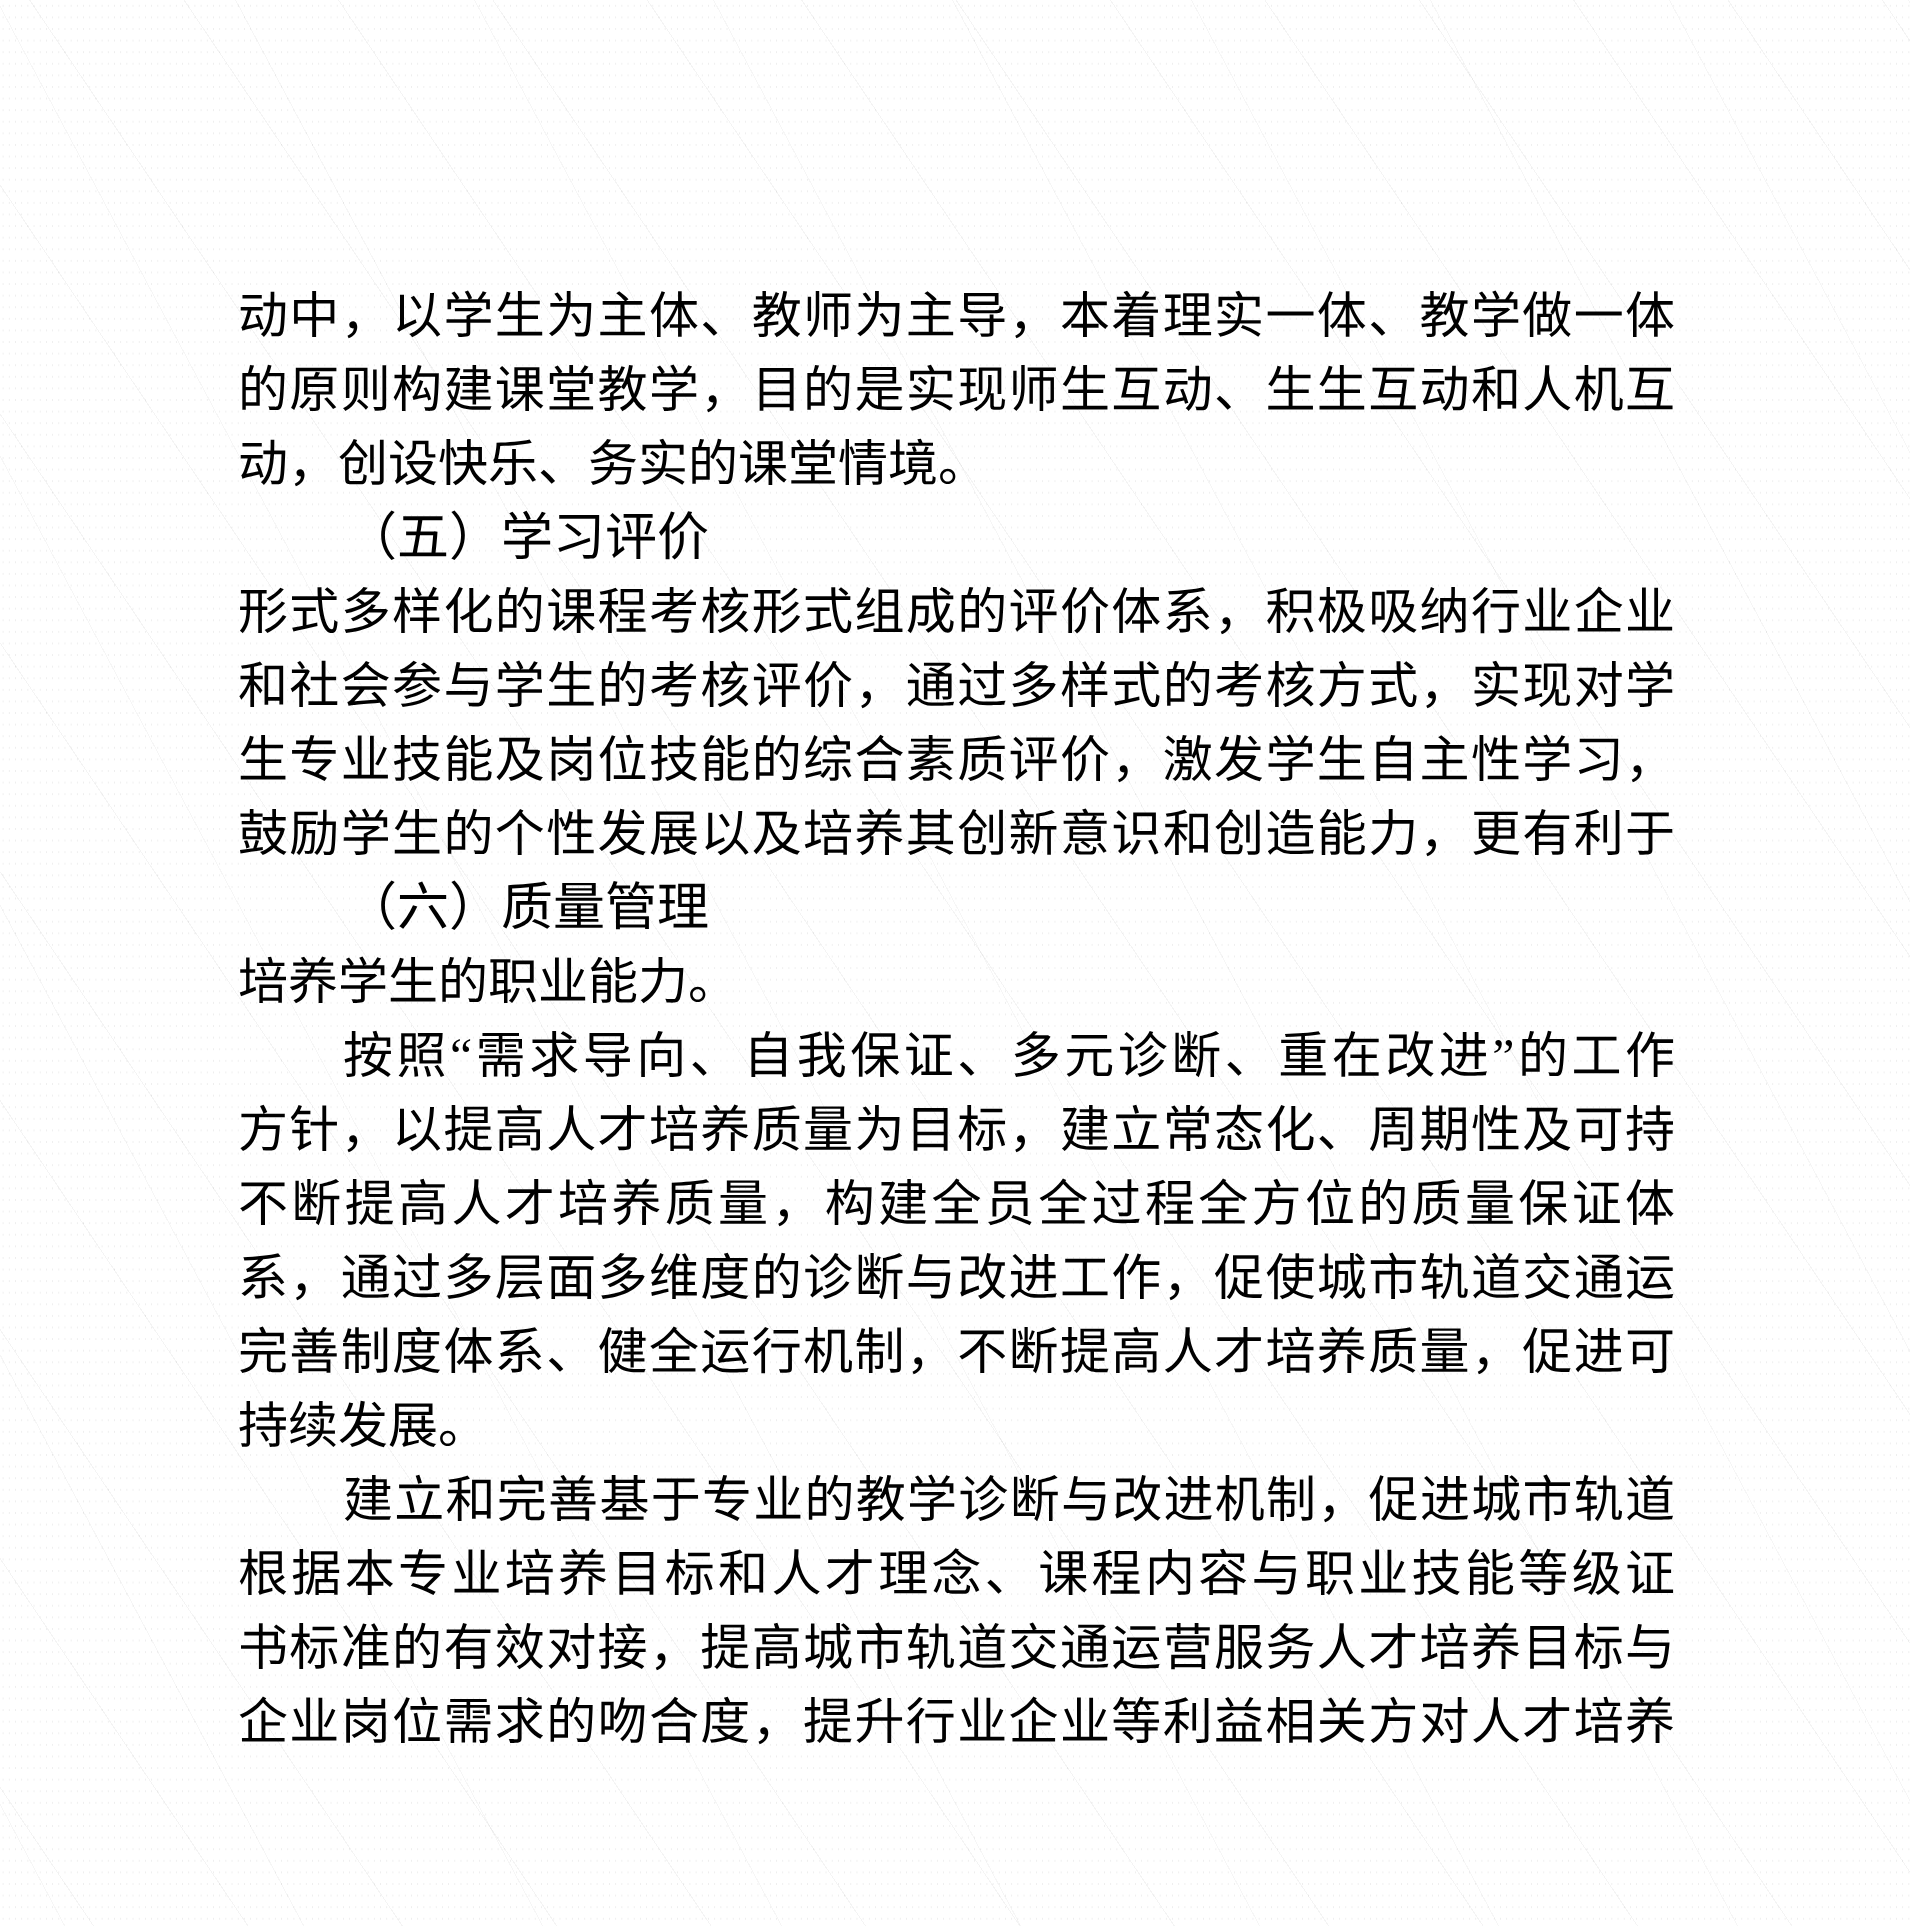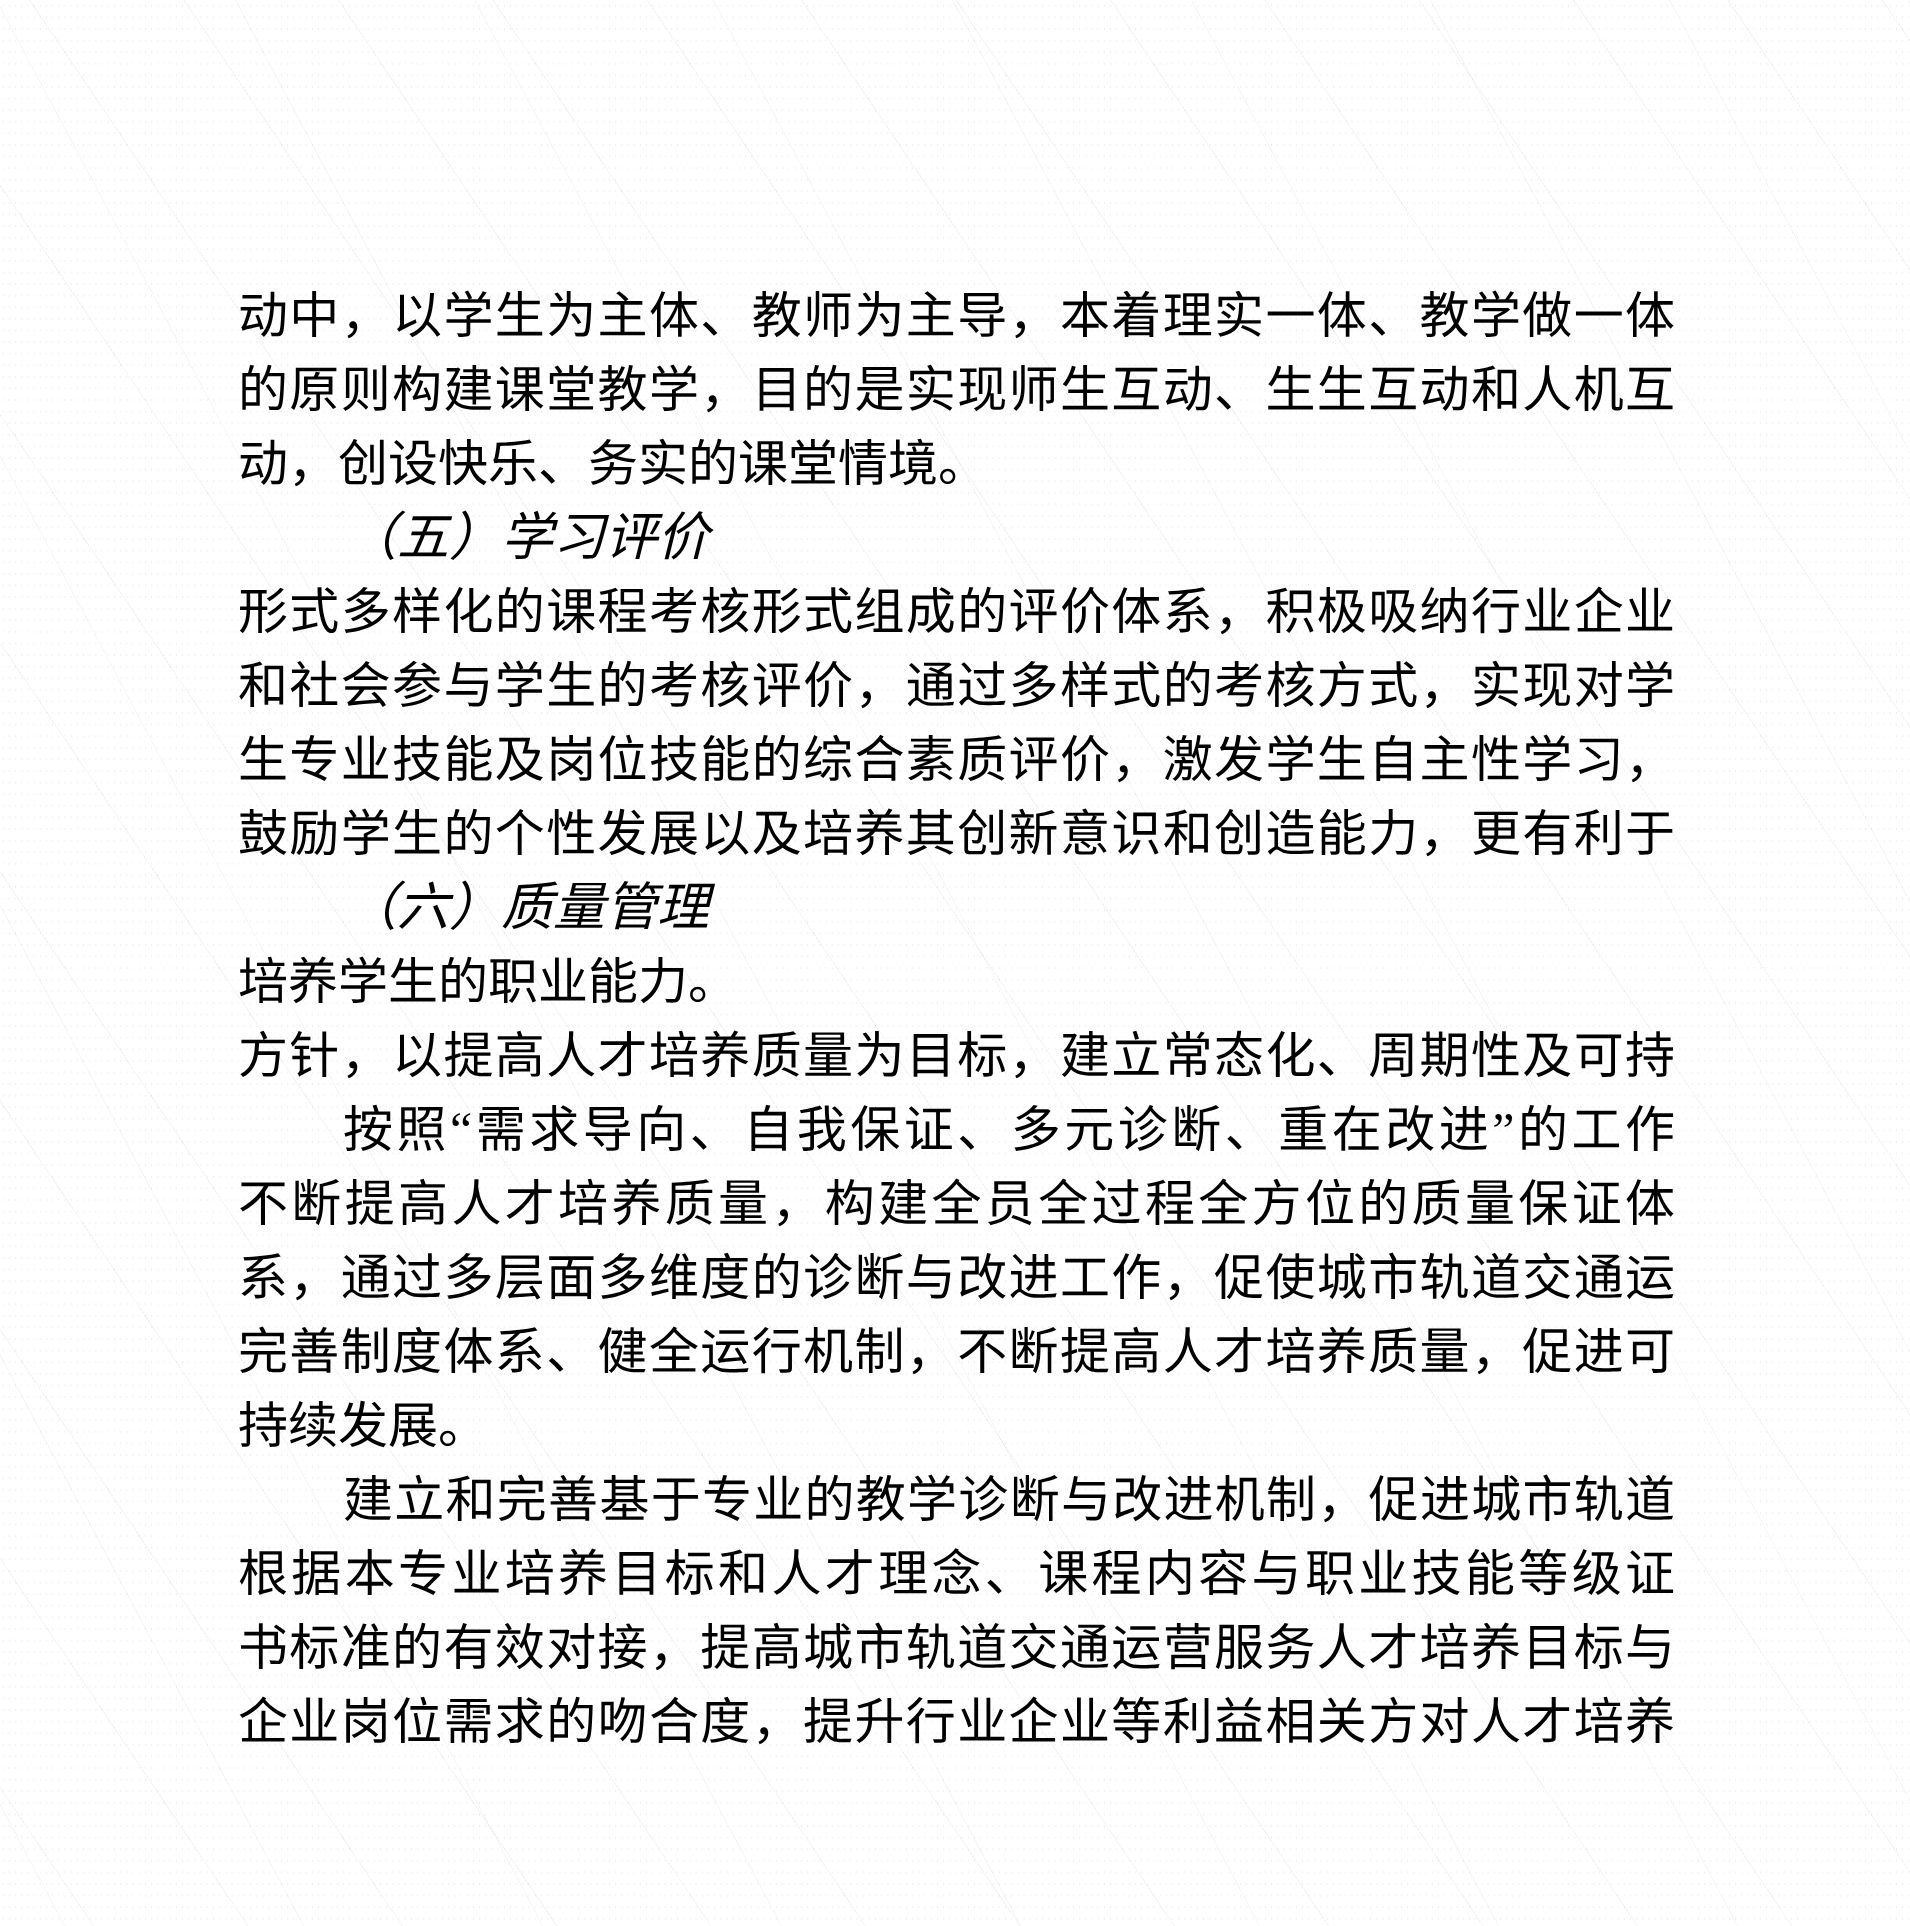--- a/index.html
+++ b/index.html
@@ -35,39 +35,39 @@
     letter-spacing: 0;
   }
   .line { height: 74px; }
   
   .t-full  { text-align: justify; text-align-last: justify; }
   
   .t-first { text-align: justify; text-align-last: justify; padding-left: 105px; }
   
   .t-last  { text-align: right; text-align-last: left; }
   
-  .t-heading { text-align: left; text-align-last: left; padding-left: 107px; font-size: 52px; font-style: italic; }
+  .t-heading { text-align: left; text-align-last: left; padding-left: 107px; font-size: 52px; }
 </style>
 </head>
 <body>
 
 <div class="page">
   <div class="text-block">
       <div class="line t-full">动中，以学生为主体、教师为主导，本着理实一体、教学做一体</div>
       <div class="line t-full">的原则构建课堂教学，目的是实现师生互动、生生互动和人机互</div>
       <div class="line t-last">动，创设快乐、务实的课堂情境。</div>
       <div class="line t-heading">（五）学习评价</div>
       <div class="line t-full">形式多样化的课程考核形式组成的评价体系，积极吸纳行业企业</div>
       <div class="line t-full">和社会参与学生的考核评价，通过多样式的考核方式，实现对学</div>
       <div class="line t-full">生专业技能及岗位技能的综合素质评价，激发学生自主性学习，</div>
       <div class="line t-full">鼓励学生的个性发展以及培养其创新意识和创造能力，更有利于</div>
       <div class="line t-heading">（六）质量管理</div>
       <div class="line t-last">培养学生的职业能力。</div>
+      <div class="line t-first">按照“需求导向、自我保证、多元诊断、重在改进”的工作</div>
       <div class="line t-full">方针，以提高人才培养质量为目标，建立常态化、周期性及可持</div>
-      <div class="line t-first">按照“需求导向、自我保证、多元诊断、重在改进”的工作</div>
       <div class="line t-full">不断提高人才培养质量，构建全员全过程全方位的质量保证体</div>
       <div class="line t-full">系，通过多层面多维度的诊断与改进工作，促使城市轨道交通运</div>
       <div class="line t-full">完善制度体系、健全运行机制，不断提高人才培养质量，促进可</div>
       <div class="line t-last">持续发展。</div>
       <div class="line t-first">建立和完善基于专业的教学诊断与改进机制，促进城市轨道</div>
       <div class="line t-full">根据本专业培养目标和人才理念、课程内容与职业技能等级证</div>
       <div class="line t-full">书标准的有效对接，提高城市轨道交通运营服务人才培养目标与</div>
       <div class="line t-full">企业岗位需求的吻合度，提升行业企业等利益相关方对人才培养</div>
     </div>
 

